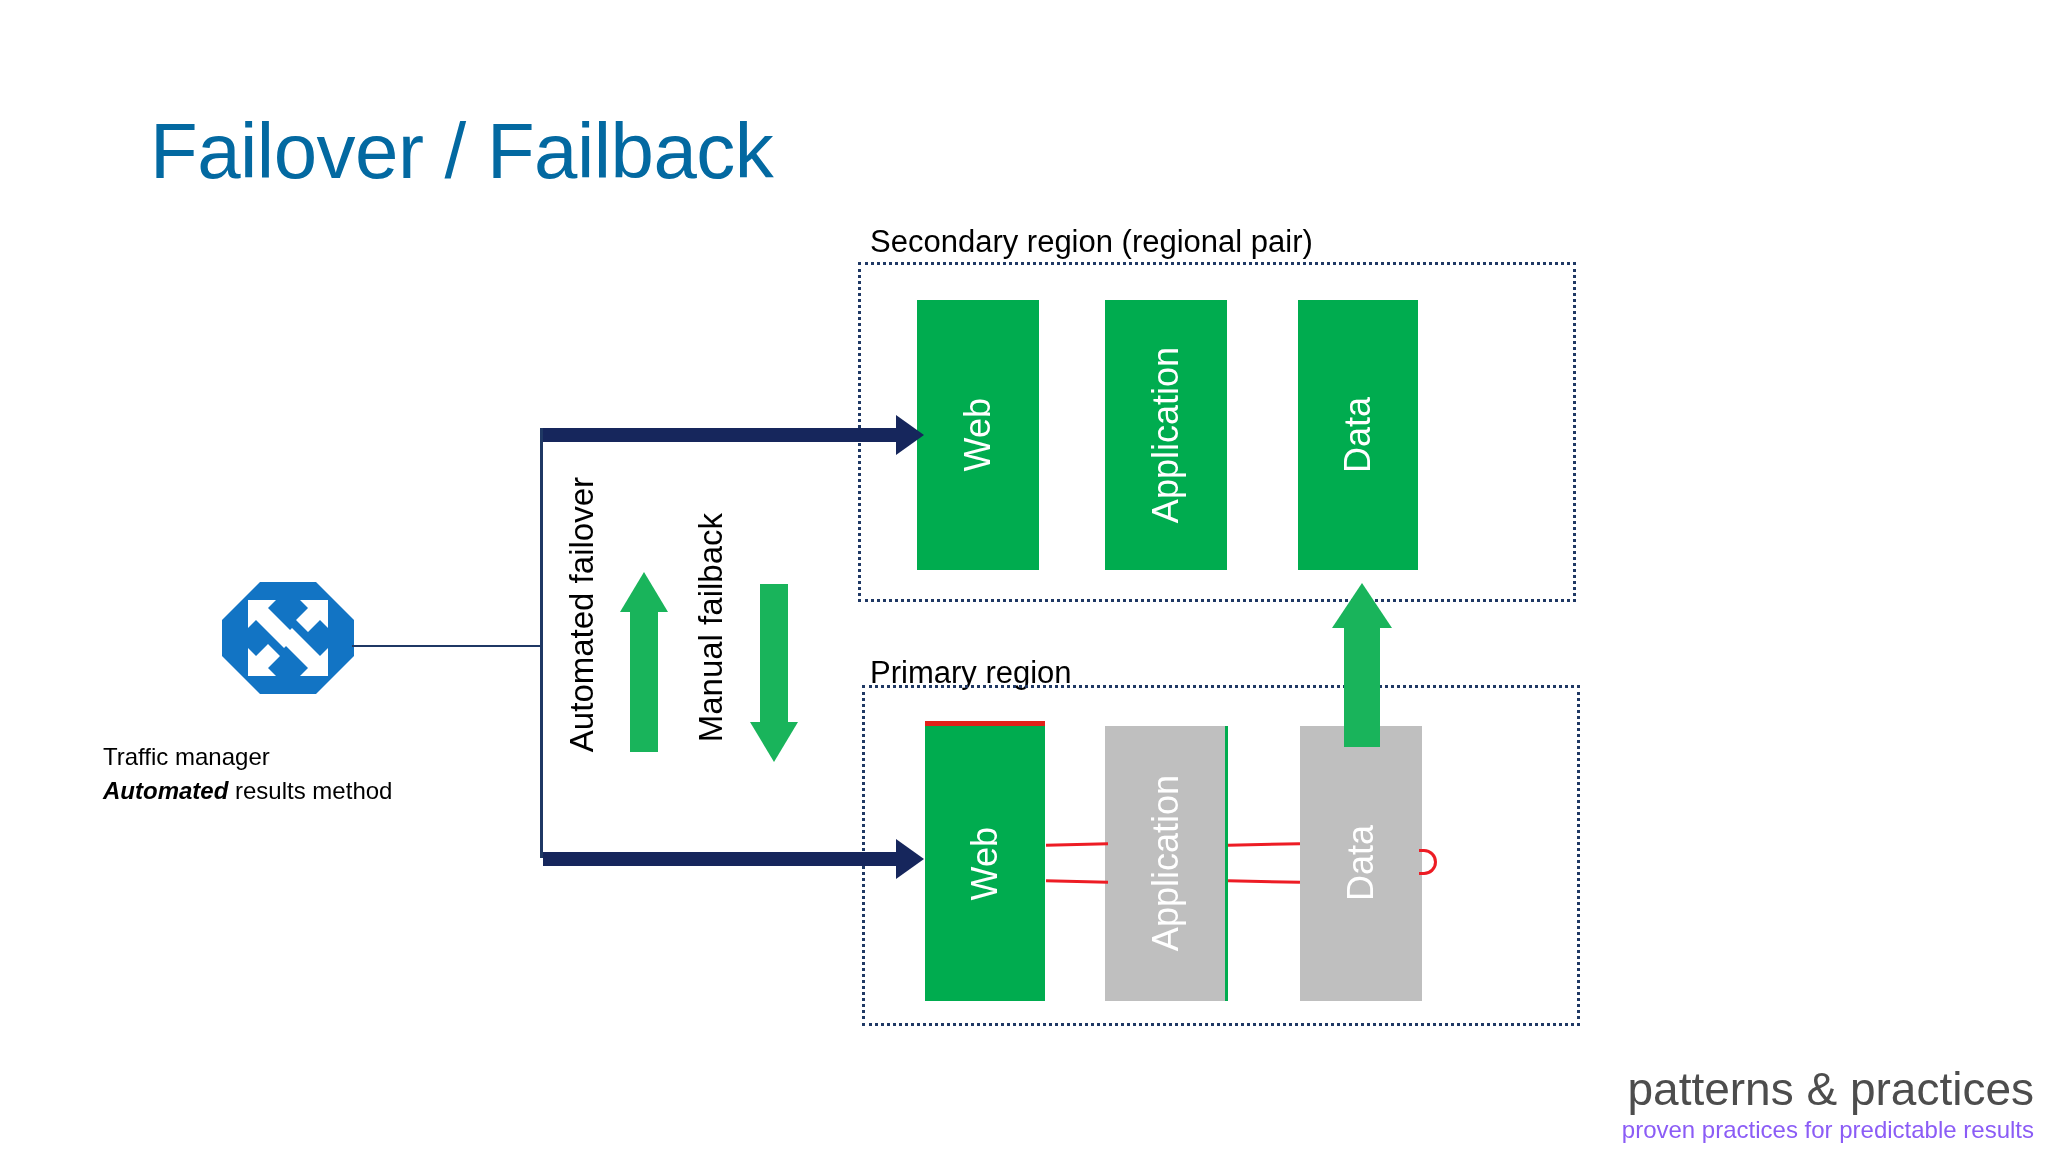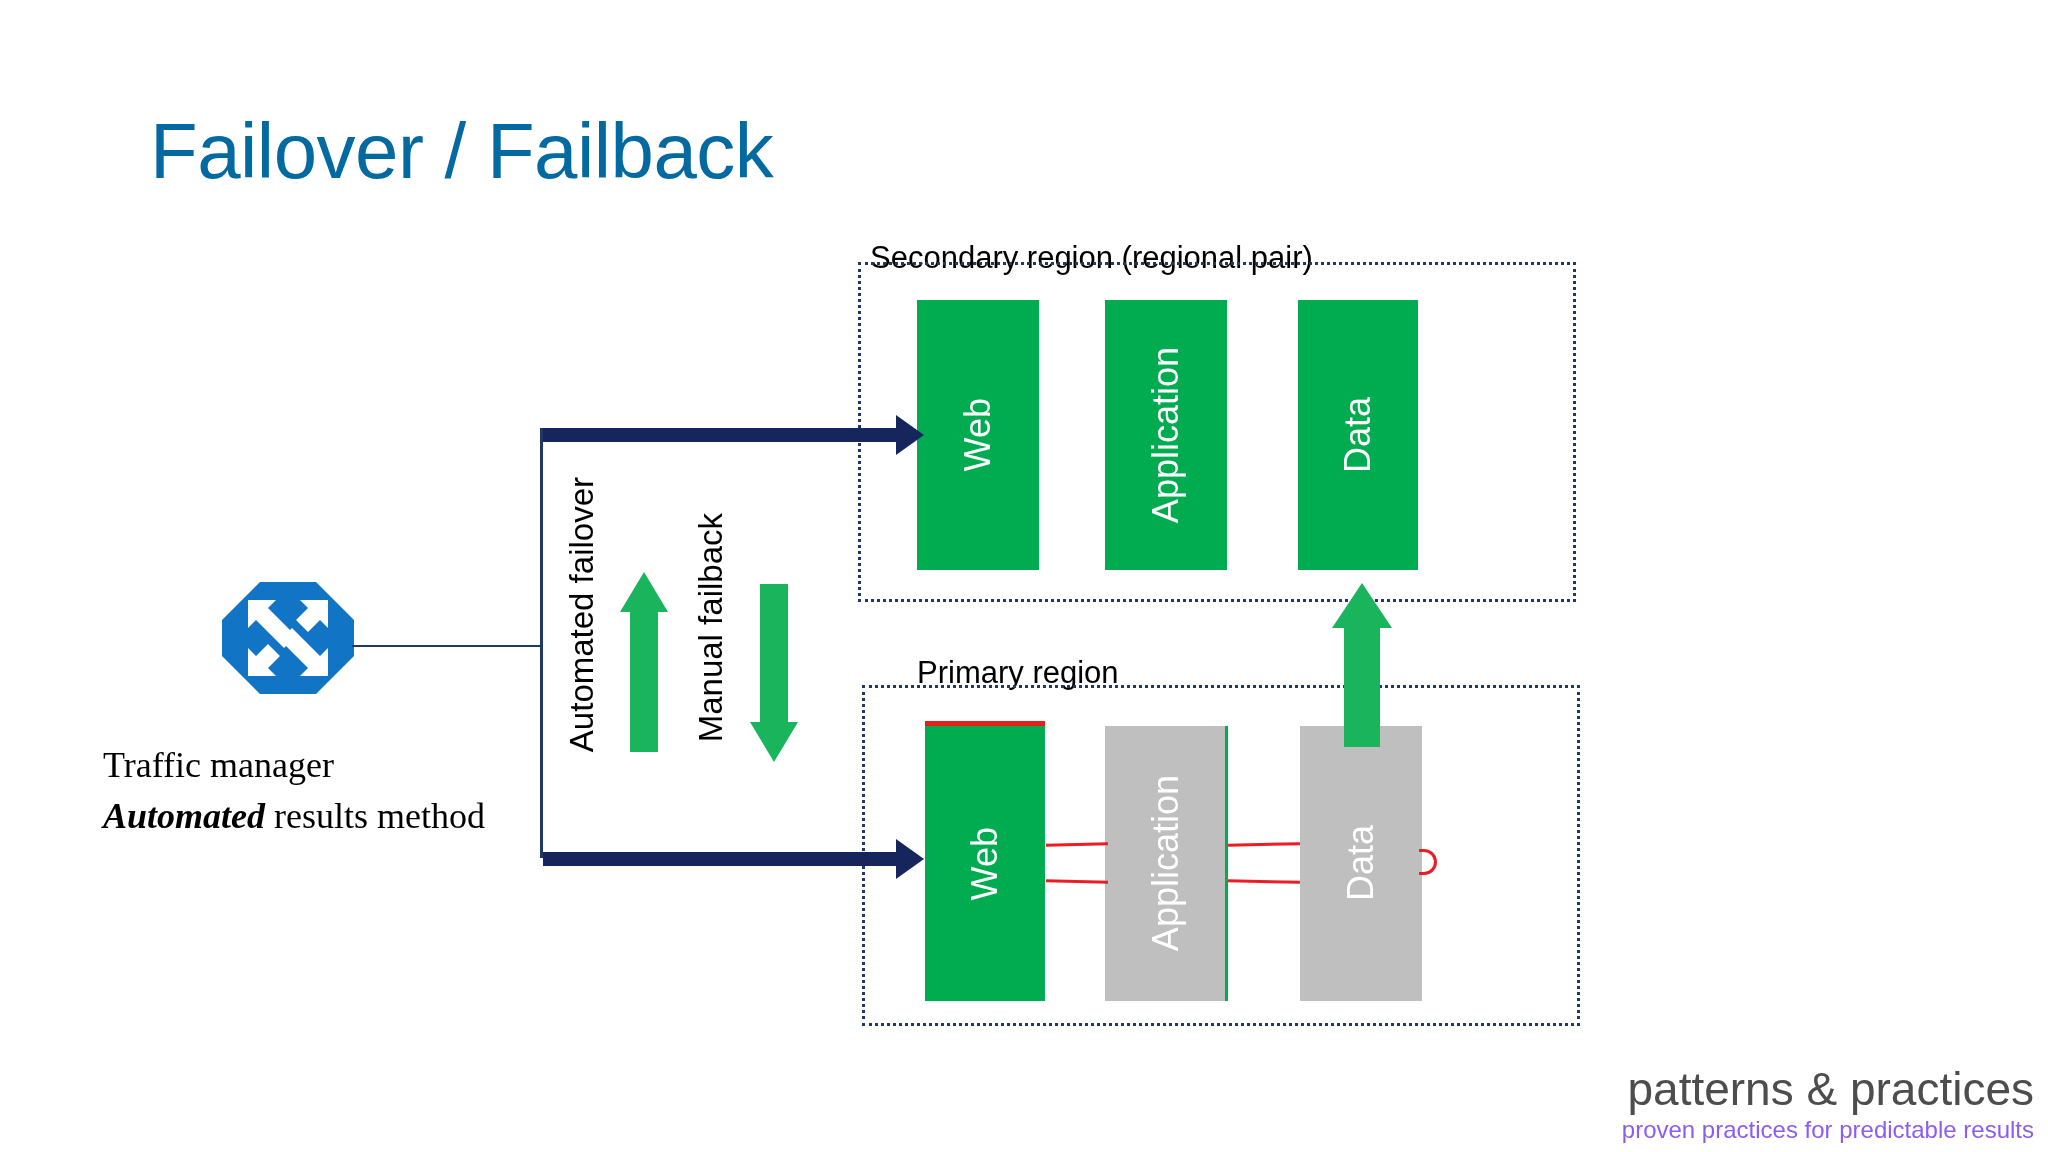--- a/index.html
+++ b/index.html
@@ -52,24 +52,24 @@
   .region-label {
     position: absolute;
     font-size: 31px;
     color: #000000;
     white-space: nowrap;
     background: #ffffff;
     padding: 0 6px;
   }
   #secondary-region-label {
     left: 864px;
-    top: 240px;
+    top: 224px;
   }
   #primary-region-label {
-    left: 911px;
+    left: 864px;
     top: 655px;
     text-align: center;
   }
 
   
   .tier {
     position: absolute;
     display: flex;
     align-items: center;
     justify-content: center;
@@ -122,24 +122,23 @@
     left: 218px;
     top: 578px;
     width: 140px;
     height: 120px;
   }
   #traffic-manager-caption {
     position: absolute;
     left: 103px;
     top: 740px;
     width: 430px;
-    font-size: 36px;
+    font-size: 24px;
     color: #000000;
     line-height: 1.42;
-    font-family: Liberation Serif, serif;
   }
   #traffic-manager-caption .bold-italic {
     font-weight: bold;
     font-style: italic;
   }
 
   
   #tm-connector {
     position: absolute;
     left: 352px;

